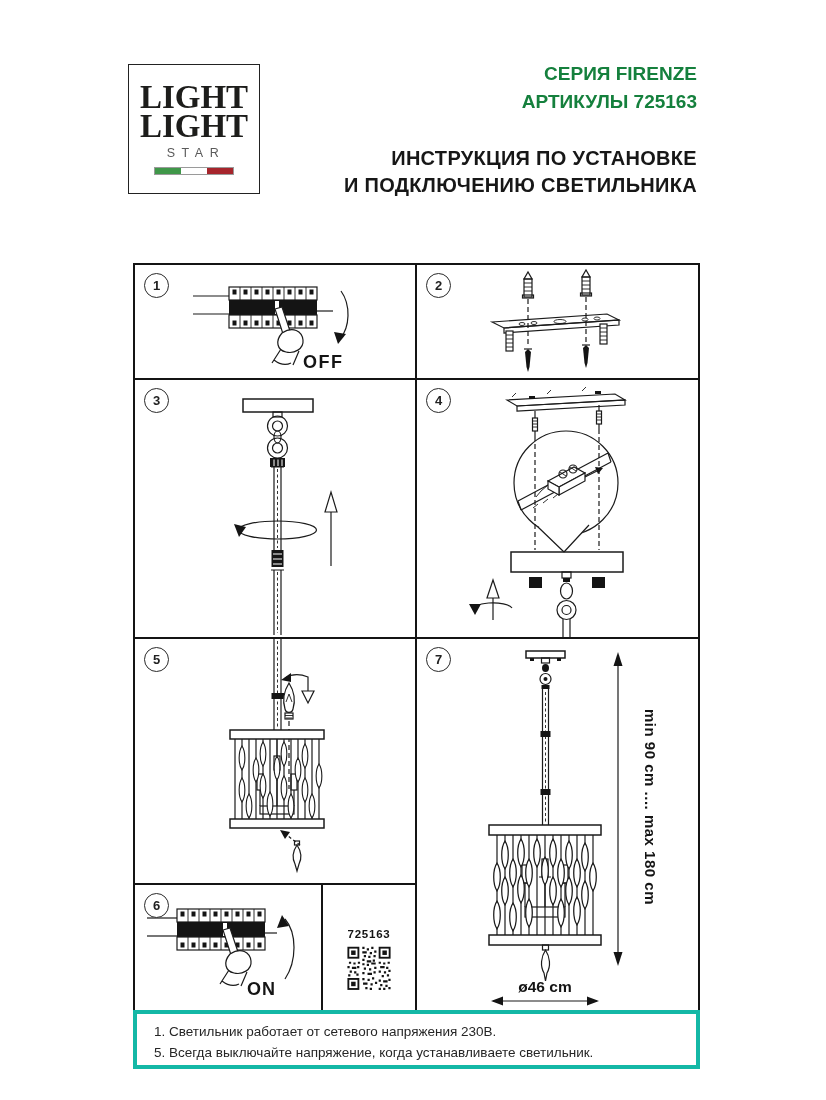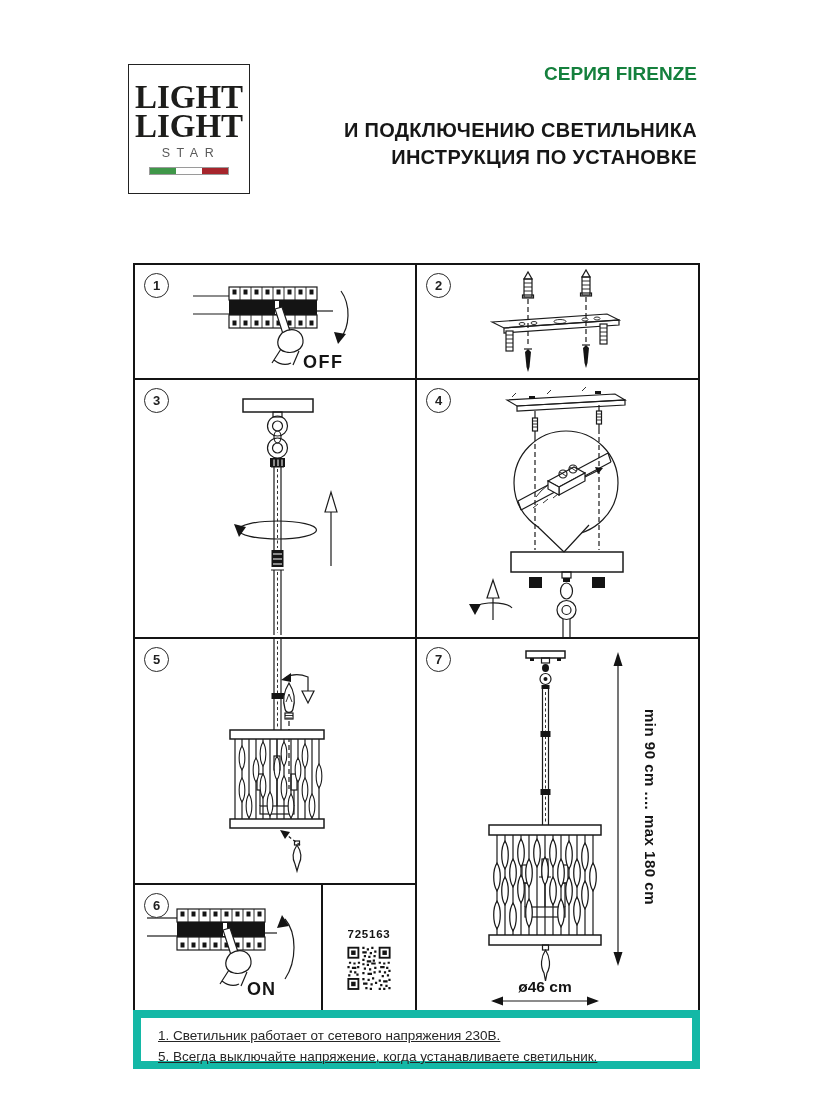--- a/index.html
+++ b/index.html
@@ -1,19 +1,19 @@
 <!DOCTYPE html>
 <html><head>
 <meta charset="utf-8">
 <style>
   html,body{margin:0;padding:0;background:#fff;}
   .page{position:relative;width:826px;height:1100px;background:#ffffff;font-family:"Liberation Sans",sans-serif;color:#1a1a1a;overflow:hidden;}
 
   
-  .logo{position:absolute;left:128px;top:64px;width:122px;height:130px;border:1.5px solid #222;
+  .logo{position:absolute;left:128px;top:64px;width:132px;height:130px;border:1.5px solid #222;
         display:flex;flex-direction:column;align-items:center;justify-content:center;box-sizing:border-box;}
   .logo-word{font-family:"Liberation Serif",serif;font-weight:700;font-size:33px;line-height:.88;color:#1d1d1b;letter-spacing:0;}
   .logo-group{font-size:12.5px;letter-spacing:6.5px;text-indent:4px;color:#5a5a5a;margin-top:5px;}
   .flag{display:flex;width:80px;height:8px;margin-top:7px;border:1px solid #9a9a9a;box-sizing:border-box;}
   .flag span{flex:1;}
   .flag .g{background:#3f9749;} .flag .w{background:#ffffff;} .flag .r{background:#a6252c;}
 
   
   .hdr{position:absolute;right:129px;top:60px;text-align:right;}
   .hdr-line{font-size:19px;font-weight:700;line-height:28px;color:#15803d;}
@@ -39,22 +39,22 @@
   .art .wf{fill:#fff;stroke:#1b1b1b;}
   .art .wfn{fill:#fff;stroke:none;}
   .art .ws{stroke:#fff;stroke-width:1;}
   .art .thin{stroke-width:.9;}
   .art .sw15{stroke-width:1.5;}
   .art .dash{stroke-dasharray:5 3;}
   .art .dash2{stroke-dasharray:3 2.5;}
   .art text{fill:#141414;stroke:none;font-family:"Liberation Sans",sans-serif;}
 
   
-  .notes{position:absolute;left:133px;top:1010px;width:567px;height:59px;border:8px solid #14b8a6;box-sizing:border-box;
-         padding:8px 10px 0 17px;font-size:13.5px;line-height:1.55;color:#262626;text-decoration:underline;}
+  .notes{position:absolute;left:133px;top:1010px;width:567px;height:59px;border:4px solid #14b8a6;box-sizing:border-box;
+         padding:8px 10px 0 17px;font-size:13.5px;line-height:1.55;color:#262626;}
 </style>
 </head>
 <body>
 
 <svg width="0" height="0" style="position:absolute">
   <defs>
     <path id="mq" d="M0,-12 C-3.8,-6.5 -3.8,6.5 0,12 C3.8,6.5 3.8,-6.5 0,-12 Z" fill="#fff" stroke="#1b1b1b" stroke-width="1.1"></path>
   </defs>
 </svg>
 
@@ -66,23 +66,24 @@
     <div class="logo-group">STAR</div>
     <div class="flag">
         <span class="g"></span>
         <span class="w"></span>
         <span class="r"></span>
       </div>
   </div>
 
   <div class="hdr">
     <div class="hdr-line">СЕРИЯ FIRENZE</div>
+    <div class="hdr-line">АРТИКУЛЫ 725163</div>
     <div class="hdr-title">
+      <div>ИНСТРУКЦИЯ ПО УСТАНОВКЕ</div>
       <div>И ПОДКЛЮЧЕНИЮ СВЕТИЛЬНИКА</div>
-      <div>ИНСТРУКЦИЯ ПО УСТАНОВКЕ</div>
     </div>
   </div>
 
   <div class="grid">
     <div class="col-l">
 
       <div class="panel p1">
         <div class="num">1</div>
         <svg class="art" viewBox="0 0 280 113" preserveAspectRatio="xMidYMin meet">
           <g transform="translate(94,22)">

